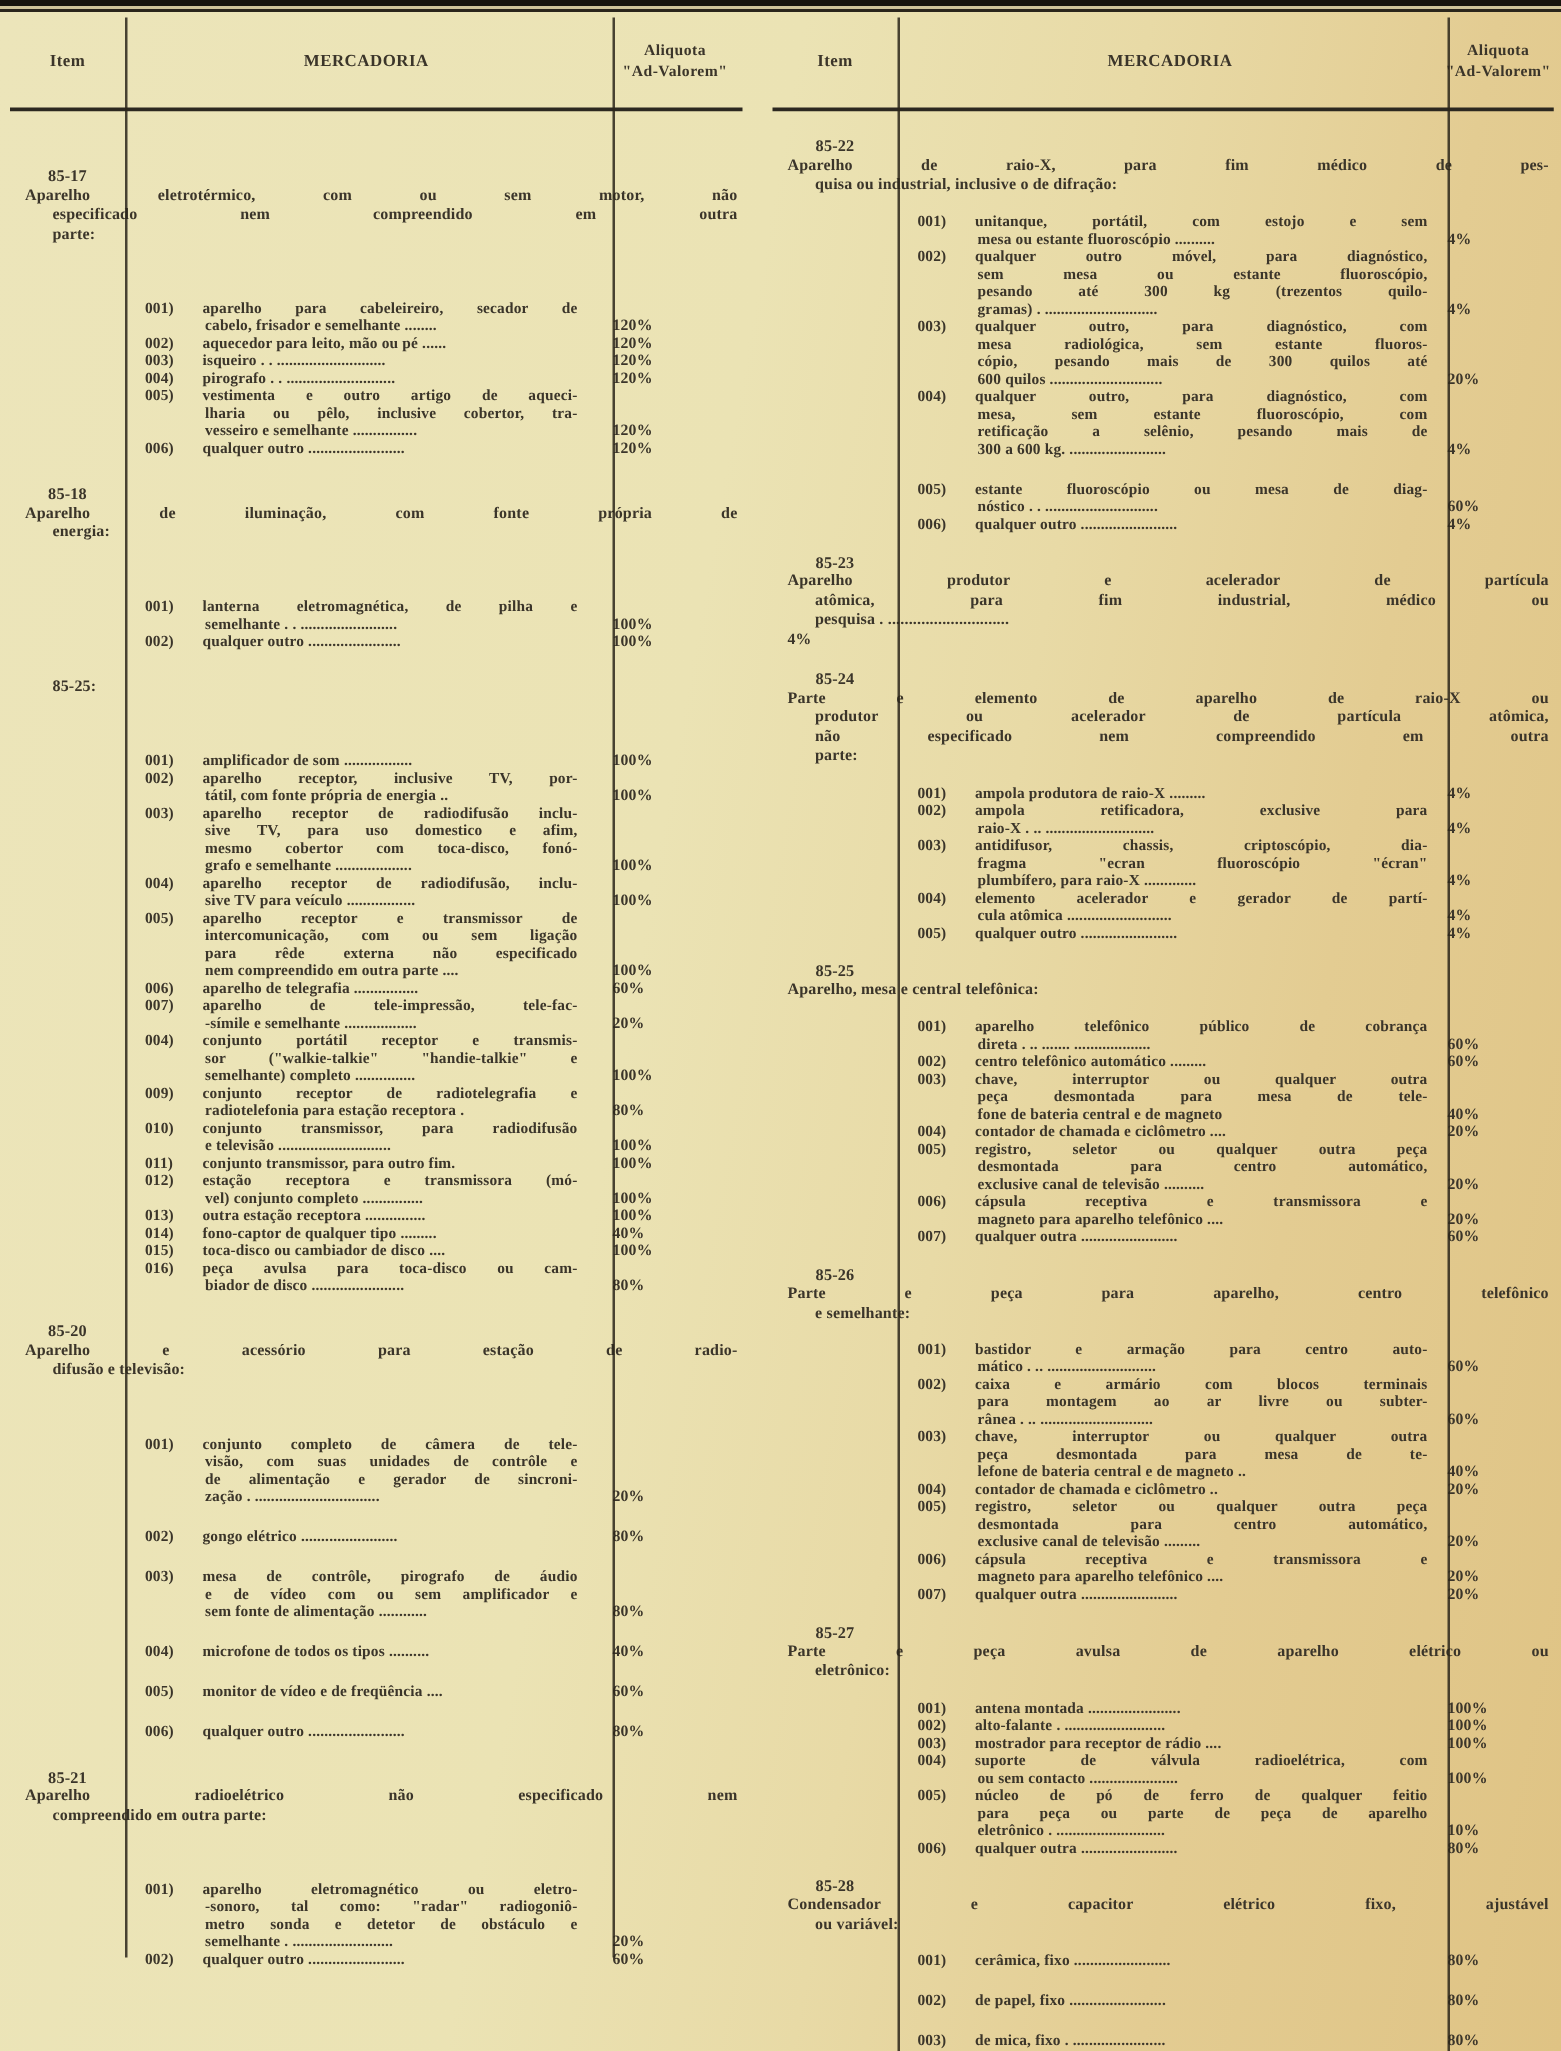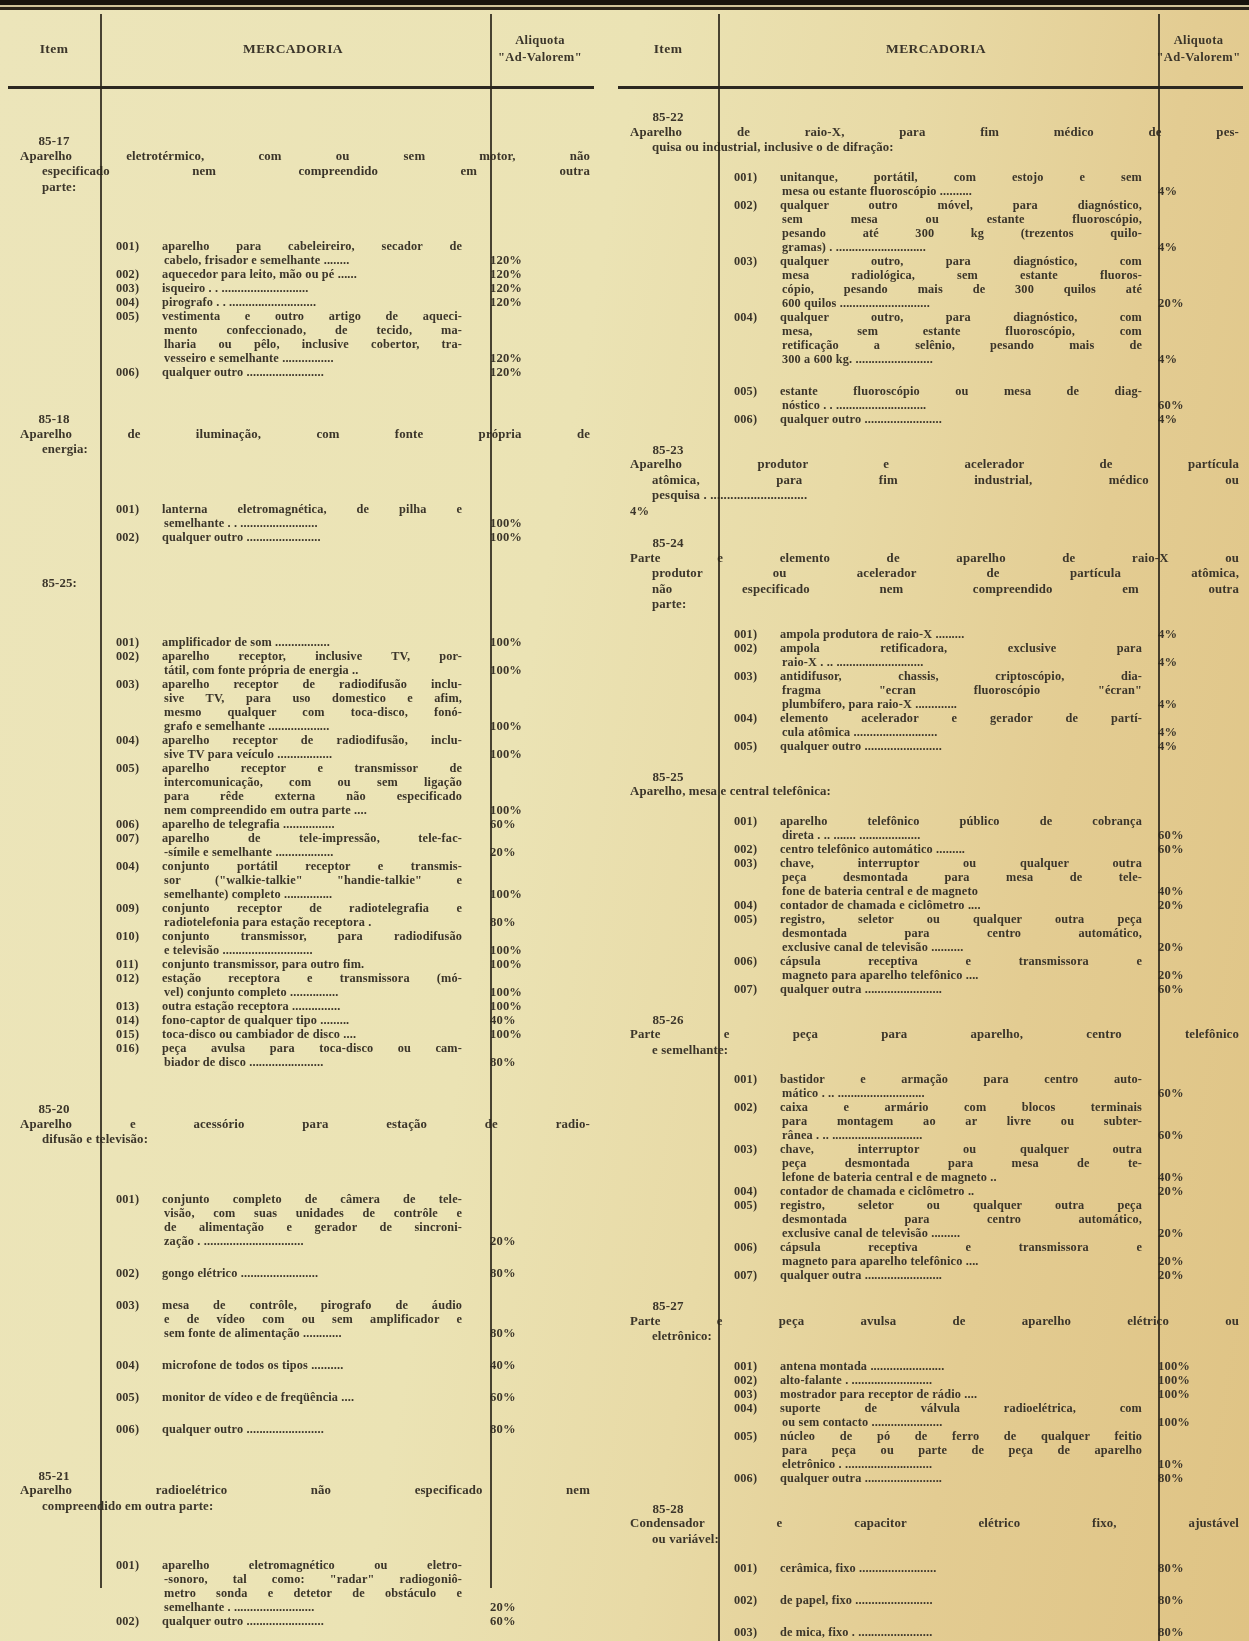--- a/index.html
+++ b/index.html
@@ -60,21 +60,21 @@
   .cm.m0 { padding-left:12px;  padding-right:4px; }
   .cm.m1 { padding-left:34px;  padding-right:4px; }
   .cm.e0 { padding-left:16px;  padding-right:4px; }
   .cm.e1 { padding-left:64px;  padding-right:4px; }
   .num { display:inline-block; width:46px; }
   .jl { text-align:justify; text-align-last:justify; }
 
   .half.left  .entries { margin-top:44px; }
   .half.right .entries { margin-top:14px; }
   .half.right .section.gi .entries { margin-top:14px; }
-  .half.left  .section + .section { margin-top:32px; }
+  .half.left  .section + .section { margin-top:22px; }
   .half.right .section + .section { margin-top:16px; }
   .trow.egap { margin-top:18px; }
 </style>
 </head>
 <body>
 
 <div class="topbar"></div>
 
 <div class="page">
 
@@ -132,25 +132,20 @@
               <div class="cm e0"><span class="num">004)</span><span>pirografo . . ...........................</span></div>
               <div class="cr">120%</div>
             </div>
             <div class="trow">
               <div class="ci"></div>
               <div class="cm e0 jl"><span class="num">005)</span><span>vestimenta e outro artigo de aqueci-</span></div>
               <div class="cr"></div>
             </div>
             <div class="trow">
               <div class="ci"></div>
-              <div class="cm e1 jl">mento confeccionado, de tecido, ma-</div>
-              <div class="cr"></div>
-            </div>
-            <div class="trow">
-              <div class="ci"></div>
               <div class="cm e1 jl">lharia ou pêlo, inclusive cobertor, tra-</div>
               <div class="cr"></div>
             </div>
             <div class="trow">
               <div class="ci"></div>
               <div class="cm e1">vesseiro e semelhante ................</div>
               <div class="cr">120%</div>
             </div>
             <div class="trow">
               <div class="ci"></div>
@@ -215,21 +210,21 @@
               <div class="cm e0 jl"><span class="num">003)</span><span>aparelho receptor de radiodifusão inclu-</span></div>
               <div class="cr"></div>
             </div>
             <div class="trow">
               <div class="ci"></div>
               <div class="cm e1 jl">sive TV, para uso domestico e afim,</div>
               <div class="cr"></div>
             </div>
             <div class="trow">
               <div class="ci"></div>
-              <div class="cm e1 jl">mesmo qualquer com toca-disco, fonó-</div>
+              <div class="cm e1 jl">mesmo cobertor com toca-disco, fonó-</div>
               <div class="cr"></div>
             </div>
             <div class="trow">
               <div class="ci"></div>
               <div class="cm e1">grafo e semelhante ...................</div>
               <div class="cr">100%</div>
             </div>
             <div class="trow">
               <div class="ci"></div>
               <div class="cm e0 jl"><span class="num">004)</span><span>aparelho receptor de radiodifusão, inclu-</span></div>

